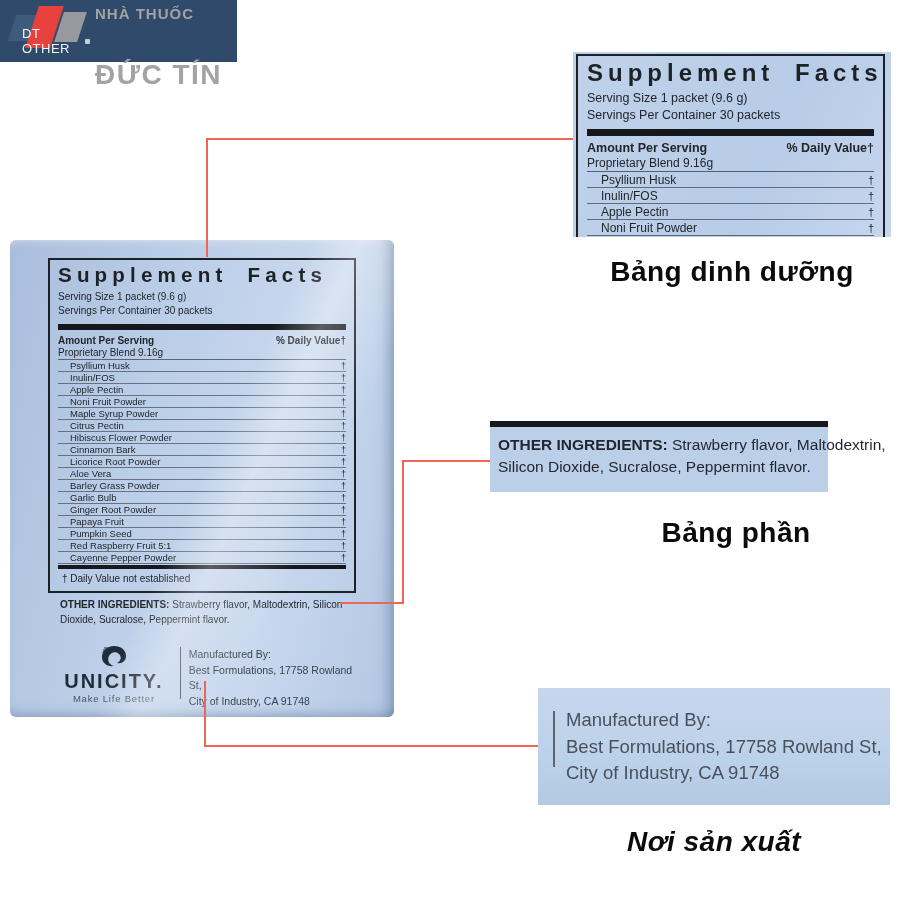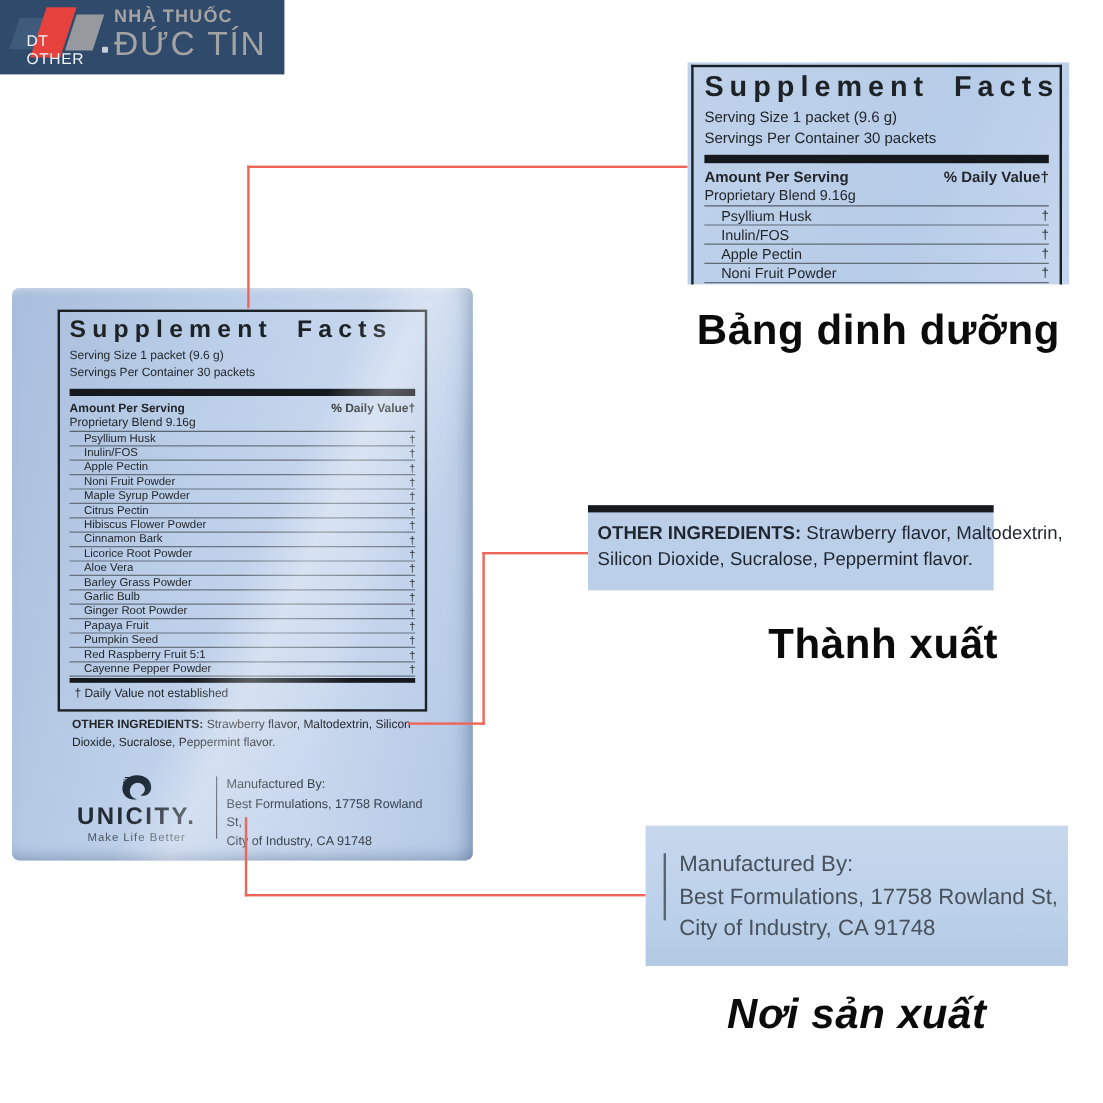--- a/index.html
+++ b/index.html
@@ -20,21 +20,21 @@
   .para-blue { left:2px; top:12px; width:24px; height:26px; background:#3e5b7c; }
   .para-red  { left:22px; top:3px; width:25px; height:42px; background:#e6413c; }
   .para-gray { left:49px; top:9px; width:23px; height:30px; background:#96999e; }
   .mark-dot { position:absolute; left:75px; top:36px; width:5px; height:5px; background:#c9ced5; border-radius:1px;}
   .brand-group {
     position:absolute; left:12px; bottom:3px; color:#f2f5f8; font-size:13px;
     letter-spacing:.5px; font-weight:400;
   }
   .brand-text { position:absolute; left:95px; top:5px; color:#a3a3a3; }
   .brand-line1 { font-size:15px; font-weight:700; letter-spacing:1px; }
-  .brand-line2 { font-size:28px; font-weight:400; letter-spacing:1.5px; line-height:30px; }
+  .brand-line2 { font-size:28px; font-weight:700; letter-spacing:1.5px; line-height:30px;margin-top:38px; }
 
   
   .box {
     position:absolute; left:10px; top:240px; width:384px; height:477px;
     background:linear-gradient(103deg,#a9bedd 0%, #bbcee8 35%, #c9d8ee 68%, #b2c7e4 100%);
     border-radius:6px;
     box-shadow:inset -12px 0 14px -8px rgba(84,108,145,.55),
                inset 0 -10px 12px -8px rgba(84,108,145,.45),
                inset 0 6px 8px -6px rgba(255,255,255,.8);
   }
@@ -115,21 +115,21 @@
   
   .co3 {
     position:absolute; left:538px; top:688px; width:352px; height:117px;
     background:linear-gradient(180deg,#c7d7ed 0%, #bad0e9 70%, #b3c9e4 100%);
   }
   .co3-line { position:absolute; left:15px; top:23px; width:2px; height:56px; background:#5a6570; }
   .co3-text { position:absolute; left:28px; top:19px; font-size:18.5px; line-height:26.5px; color:#48515b; }
 
   
   .vn-label {
-    position:absolute; text-align:center; font-size:35px; font-weight:700; color:#0b0b0b;
+    position:absolute; text-align:center; font-size:28px; font-weight:700; color:#0b0b0b;
     letter-spacing:.5px;
   }
   .vn1 { left:563px; top:256px; width:338px; }
   .vn2 { left:560px; top:517px; width:352px; }
   .vn3 { left:538px; top:826px; width:352px;font-style:italic; }
 </style>
 </head>
 <body>
 
 <div id="stage">
@@ -322,21 +322,21 @@
     </div>
   </div>
   <div class="vn-label vn1">Bảng dinh dưỡng</div>
 
   <div class="co2">
     <div class="co2-bar"></div>
     <div class="co2-text">
       <b>OTHER INGREDIENTS:</b><span> Strawberry flavor, Maltodextrin, Silicon Dioxide, Sucralose, Peppermint flavor.</span>
     </div>
   </div>
-  <div class="vn-label vn2">Thành xuất</div>
+  <div class="vn-label vn2">Bảng phần</div>
 
   <div class="co3">
     <div class="co3-line"></div>
     <div class="co3-text">
       <div>Manufactured By:</div>
       <div>Best Formulations, 17758 Rowland St,</div>
       <div>City of Industry, CA 91748</div>
     </div>
   </div>
   <div class="vn-label vn3">Nơi sản xuất</div>

